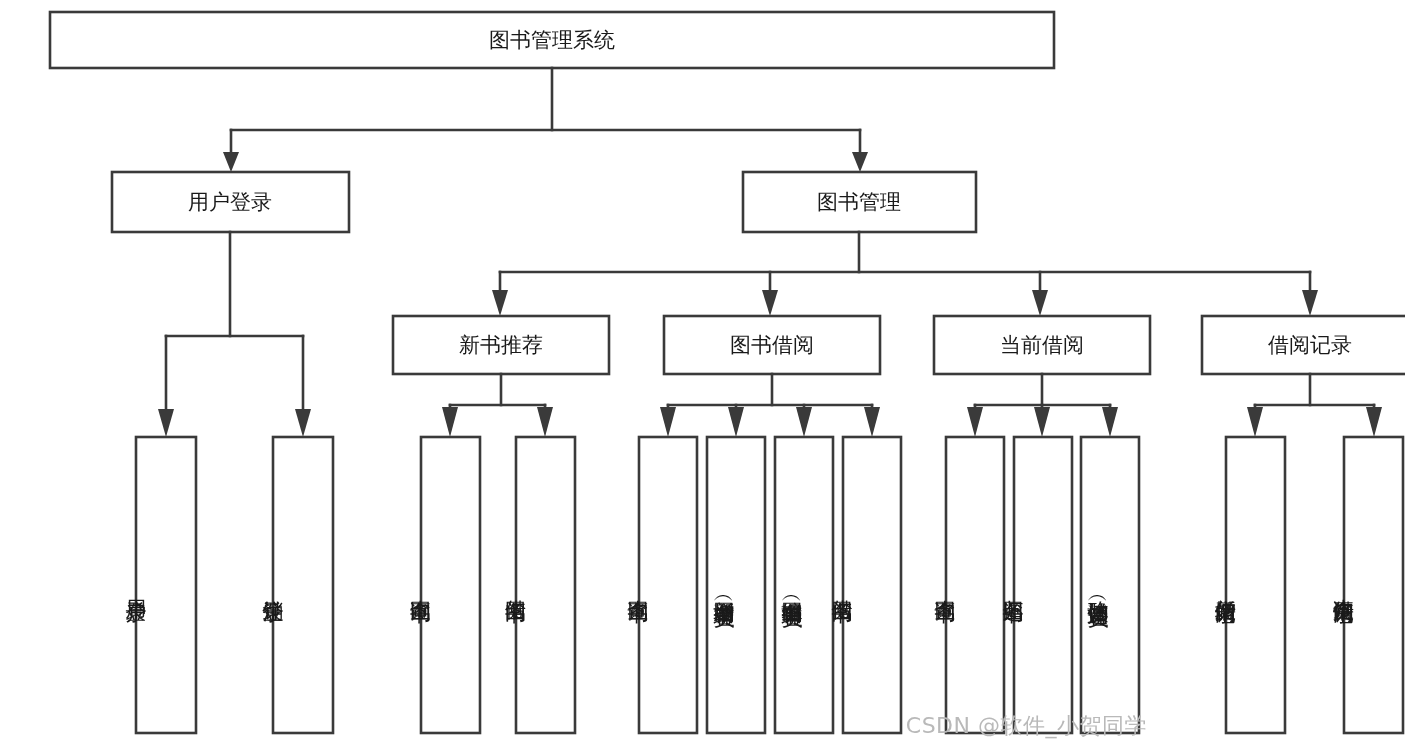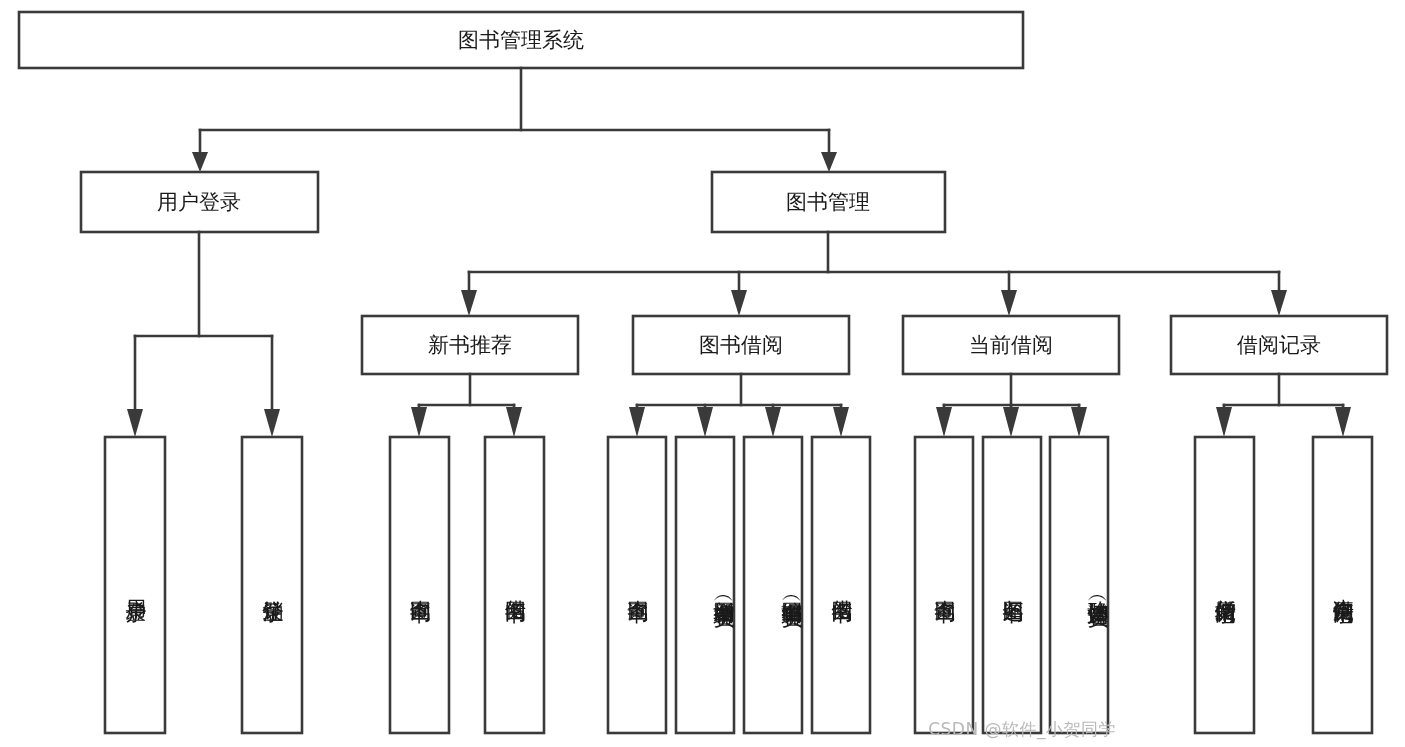--- a/index.html
+++ b/index.html
@@ -12,20 +12,21 @@
     height: 747px;
     font-family: "DejaVu Sans", "Liberation Sans", sans-serif;
     overflow: hidden;
     position: relative;
   }
   #diagram-root {
     position: absolute;
     left: 0; top: 0;
     width: 1124px;
     height: 747px;
+    padding-left: 31px;
   }
   svg.diagram {
     display: block;
     width: 1405px;
     height: 747px;
   }
   .node-box {
     fill: #ffffff;
     stroke: #3a3a3a;
     stroke-width: 2.6;
@@ -63,21 +64,21 @@
     pointer-events: none;
   }
   .vlabel.centered {
     align-items: center;
   }
   .watermark {
     position: absolute;
     right: 8px;
     bottom: 6px;
     font-family: "DejaVu Sans", "Liberation Sans", sans-serif;
-    font-size: 17px;
+    font-size: 22px;
     color: #b9b9b9;
     white-space: nowrap;
     letter-spacing: 0.5px;
   }
 </style>
 </head>
 <body>
 
 <div id="diagram-root">
 

